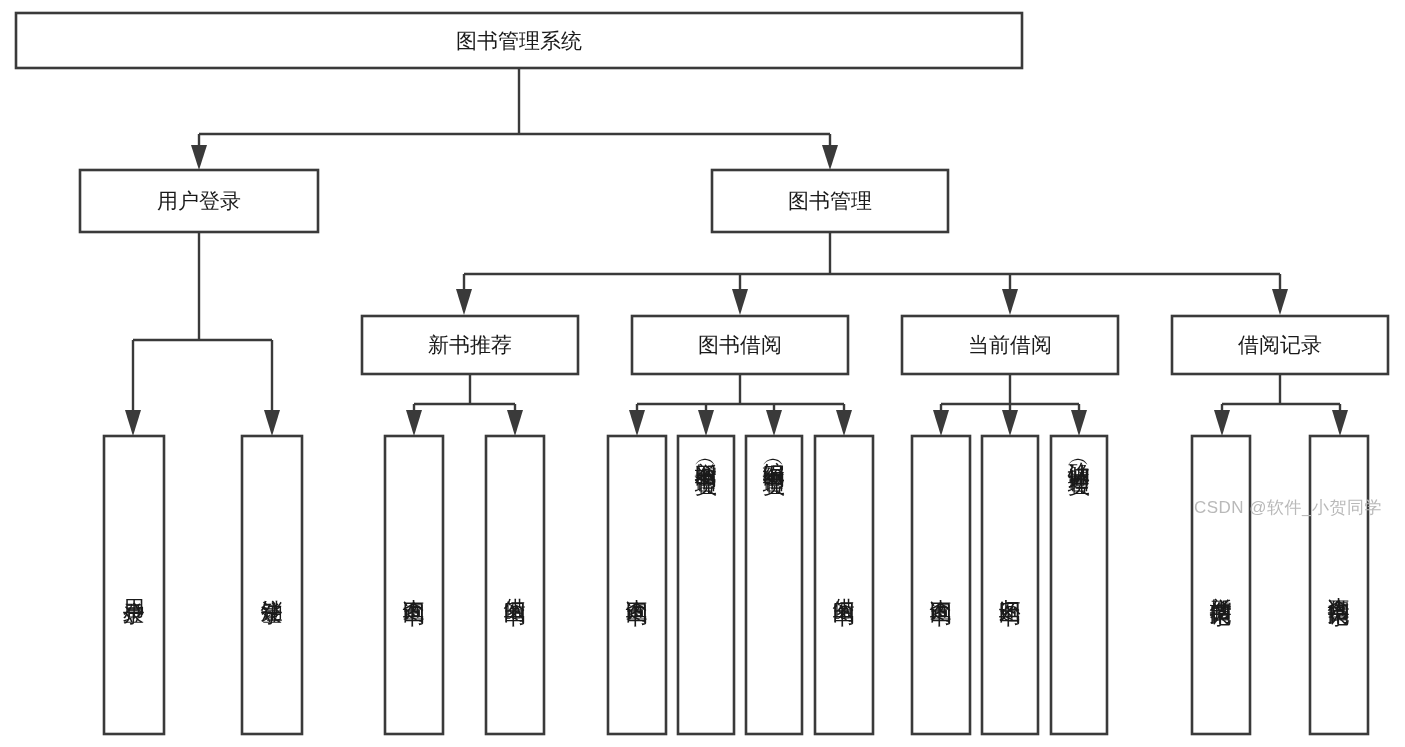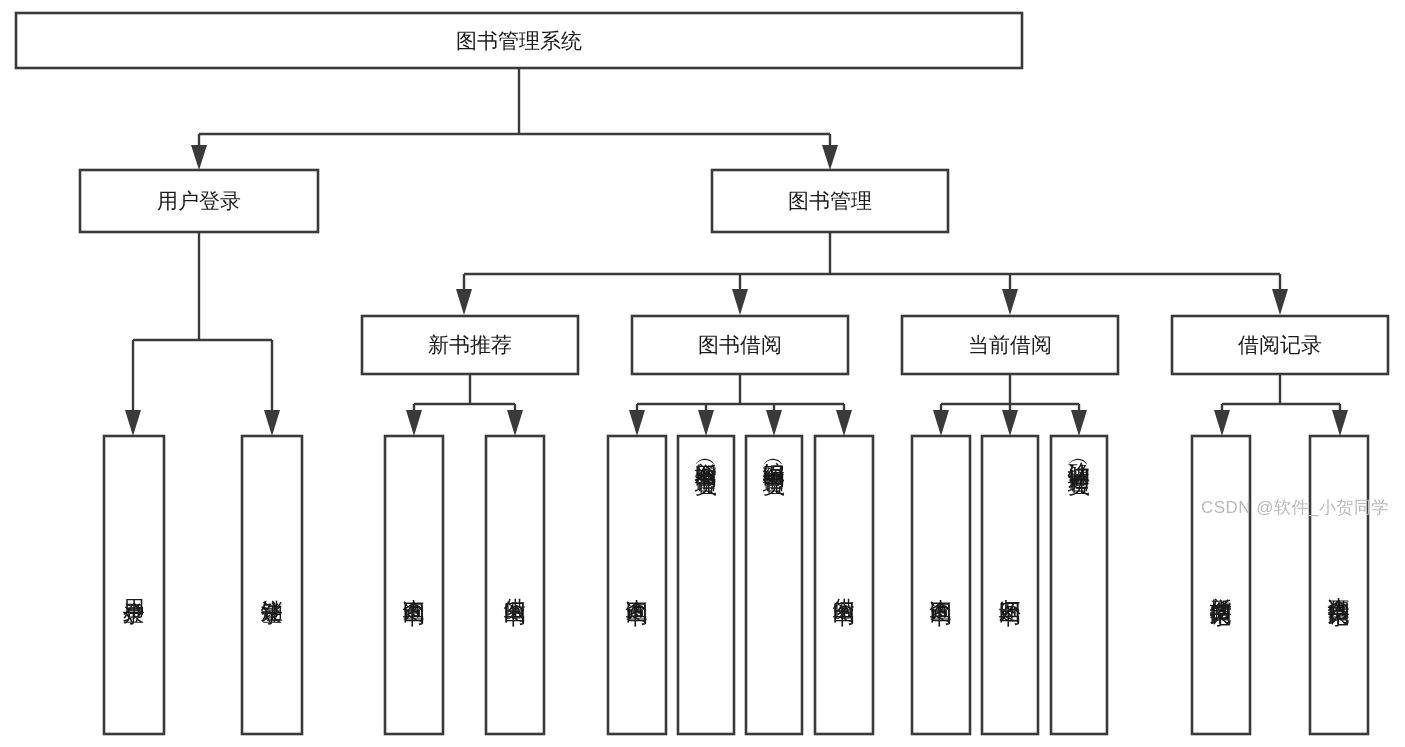--- a/index.html
+++ b/index.html
@@ -61,21 +61,21 @@
     text-orientation: upright;
     font-family: "Liberation Sans", "DejaVu Sans", sans-serif;
     font-size: 22px;
     line-height: 1.06;
     letter-spacing: 2px;
     color: #1a1a1a;
     white-space: nowrap;
   }
   #watermark {
     position: absolute;
-    right: 16px;
+    right: 23px;
     bottom: 6px;
     font-family: "Liberation Sans", "DejaVu Sans", sans-serif;
     font-size: 17px;
     color: #b9b9b9;
     letter-spacing: 0.5px;
     user-select: none;
     margin-left: 12px;
   }
 </style>
 </head>

